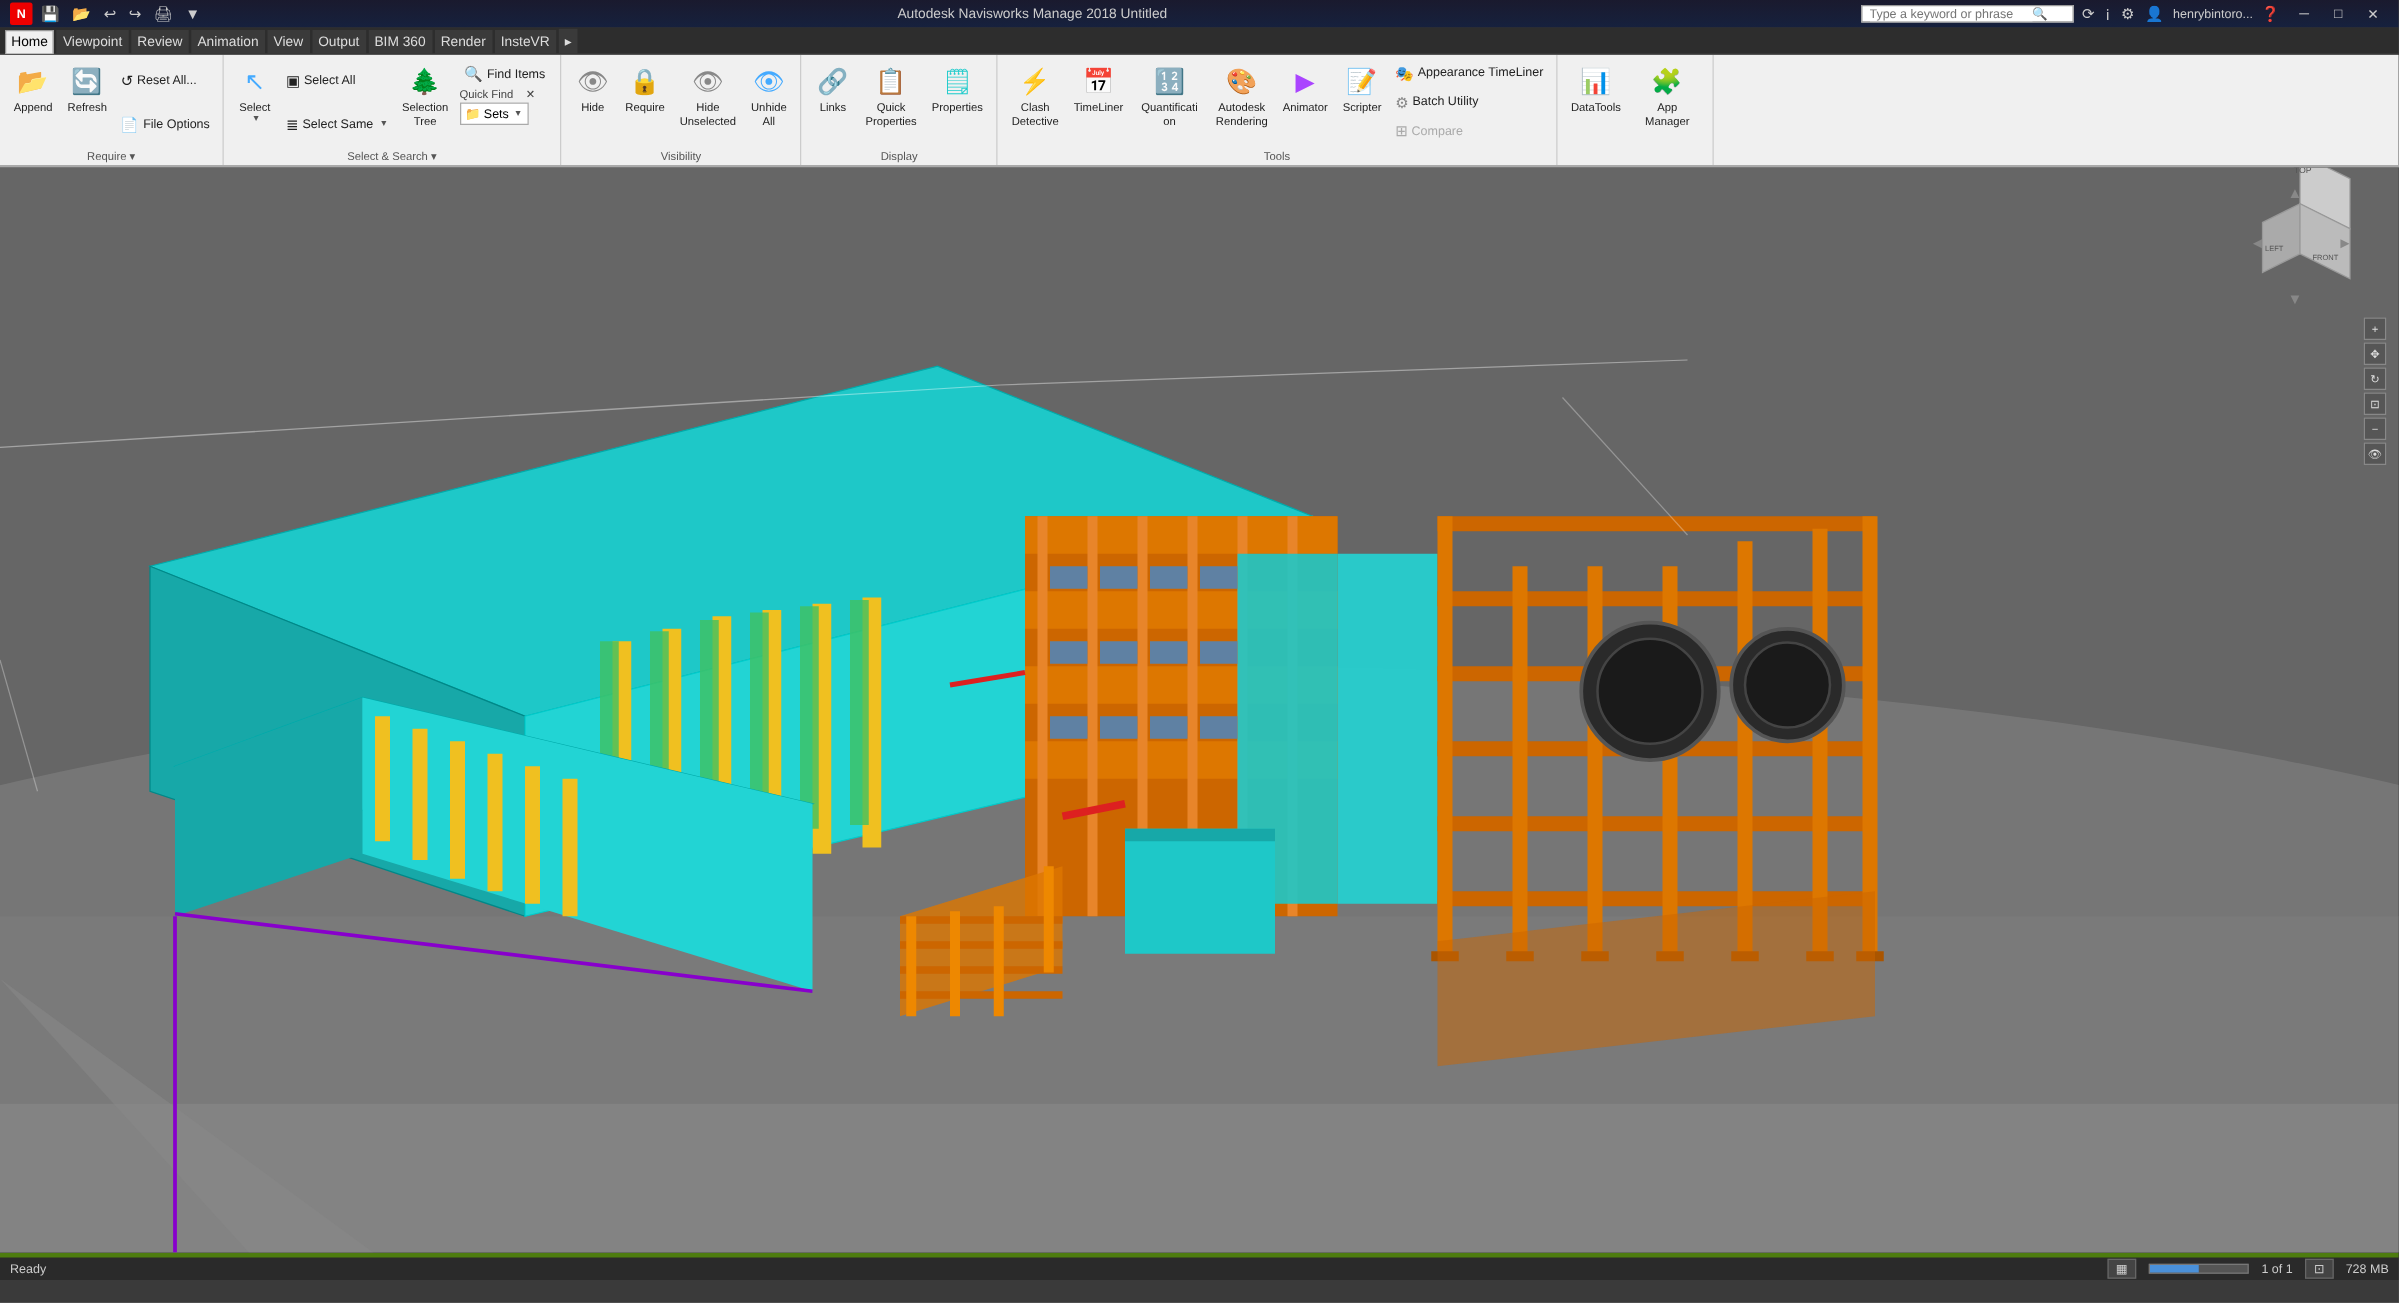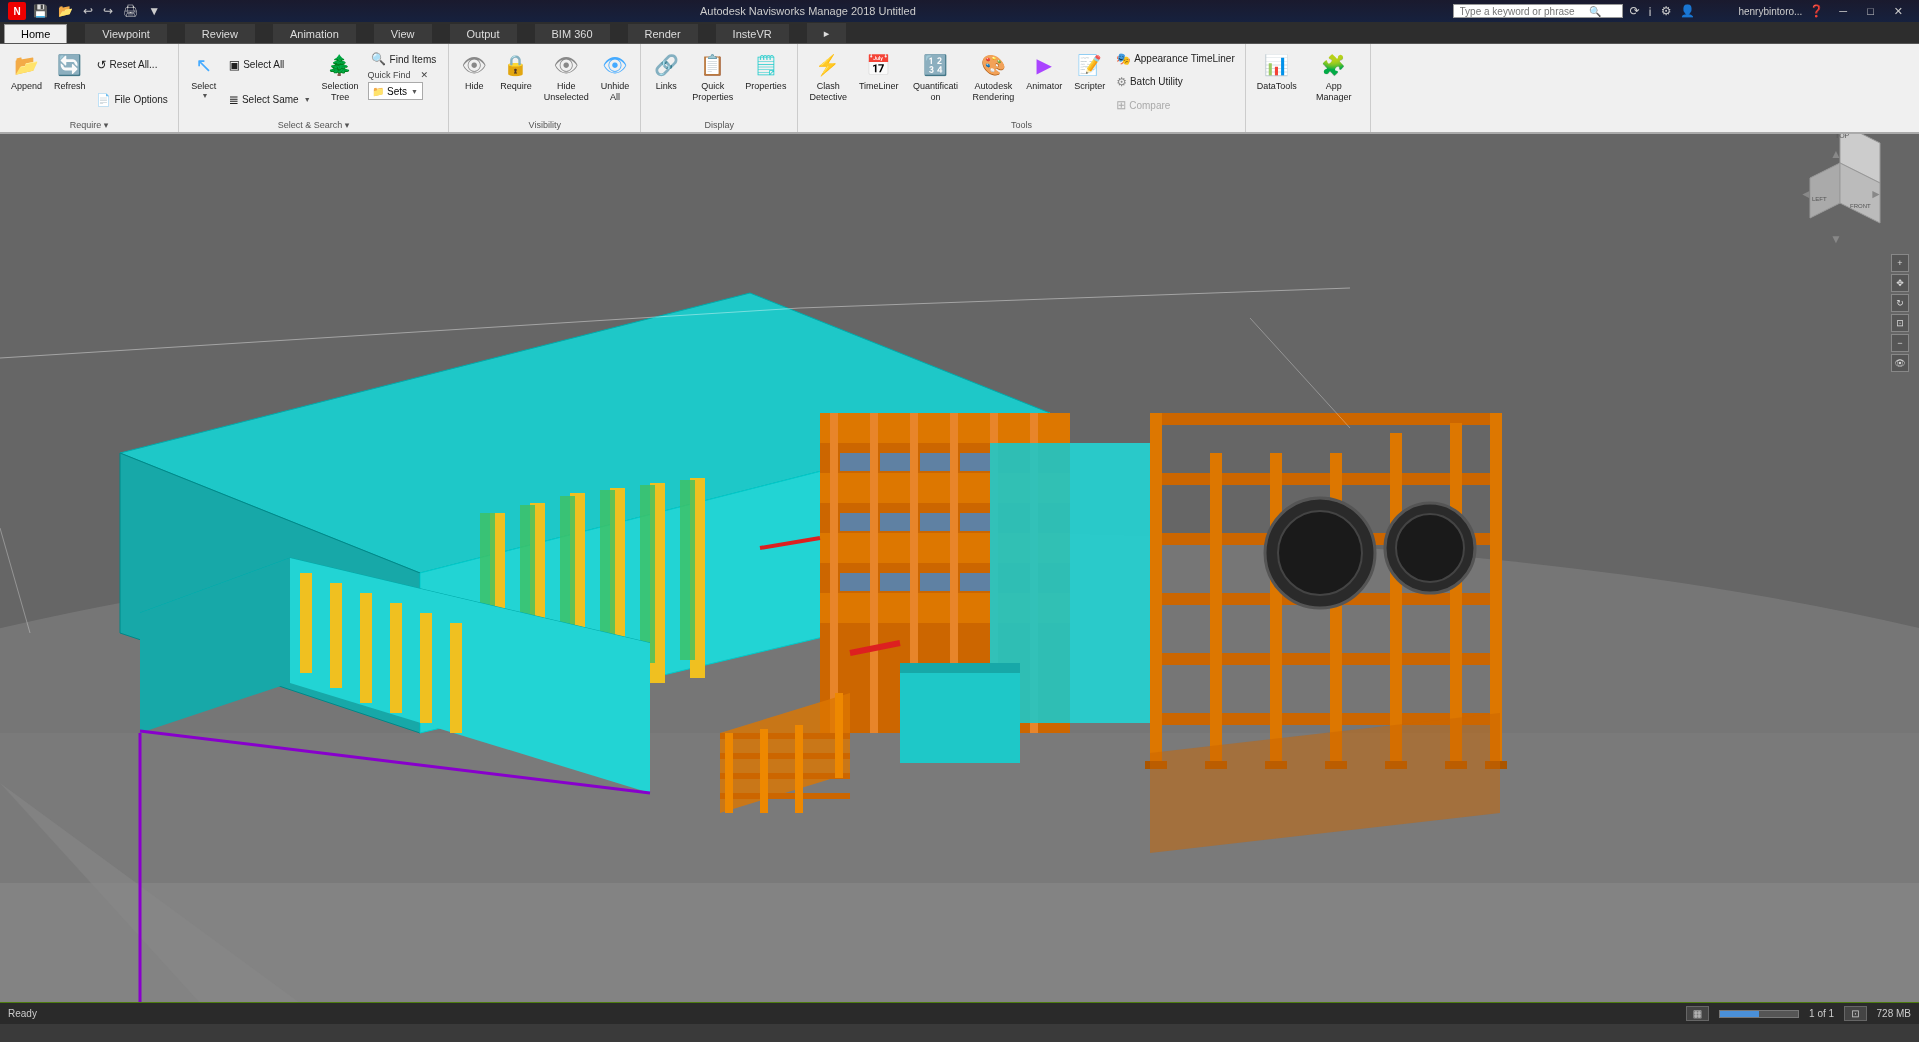--- a/index.html
+++ b/index.html
@@ -25,41 +25,41 @@
     }
     #titlebar .right { display: flex; align-items: center; gap: 4px; }
     #titlebar .search-box {
       background: #fff; color: #333; padding: 1px 6px; width: 170px;
       height: 14px; font-size: 10px; display: flex; align-items: center;
       border: 1px solid #999;
     }
     #titlebar .search-box input { border: none; outline: none; font-size: 10px; width: 130px; color: #888; }
     #titlebar .icons { display: flex; gap: 3px; align-items: center; }
     #titlebar .icon-btn { color: #ccc; font-size: 12px; cursor: pointer; padding: 1px 3px; }
-    #titlebar .username { color: #ccc; font-size: 10px; margin-left: 36px; }
+    #titlebar .username { color: #ccc; font-size: 10px; }
     #titlebar .win-btn { padding: 2px 8px; color: #ccc; cursor: pointer; font-size: 11px; }
 
     
     #ribbon-tabs {
       height: 22px;
       background: #2d2d2d;
       display: flex;
       align-items: flex-end;
       padding-left: 4px;
       border-bottom: 1px solid #555;
     }
     .ribbon-tab {
-      padding: 3px 16px;
+      padding: 3px 4px;
       font-size: 11px;
       color: #ddd;
       cursor: pointer;
       background: #3a3a3a;
       border: 1px solid transparent;
       border-bottom: none;
-      margin-right: 18px;
+      margin-right: 2px;
     }
     .ribbon-tab.active {
       background: #f0f0f0;
       color: #000;
       border-color: #999;
     }
 
     
     #ribbon {
       height: 90px;
@@ -171,21 +171,21 @@
     
     #statusbar {
       height: 22px;
       background: #2a2a2a;
       display: flex;
       align-items: center;
       justify-content: space-between;
       padding: 0 8px;
       color: #ccc;
       font-size: 10px;
-      border-top: 1px solid #4d7c0f;
+      border-top: 4px solid #4d7c0f;
     }
     #statusbar .left { display: flex; gap: 10px; align-items: center; }
     #statusbar .right { display: flex; gap: 10px; align-items: center; }
     .status-btn { padding: 1px 6px; background: #444; border: 1px solid #666; color: #ccc; cursor: pointer; font-size: 10px; }
     .status-progress { display: flex; align-items: center; gap: 4px; }
     .progress-bar { width: 80px; height: 8px; background: #555; border: 1px solid #777; }
     .progress-fill { width: 50%; height: 100%; background: #4a90d9; }
 
     
     .icon-green { color: #4a9; }

